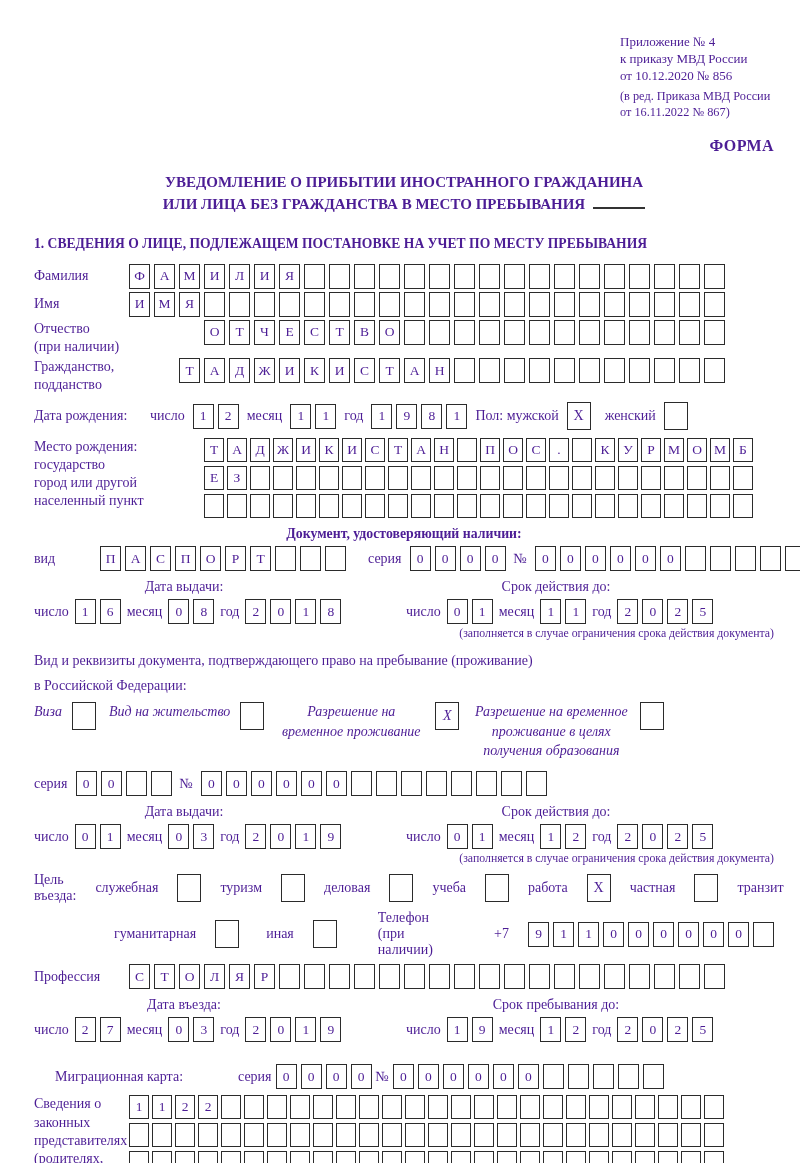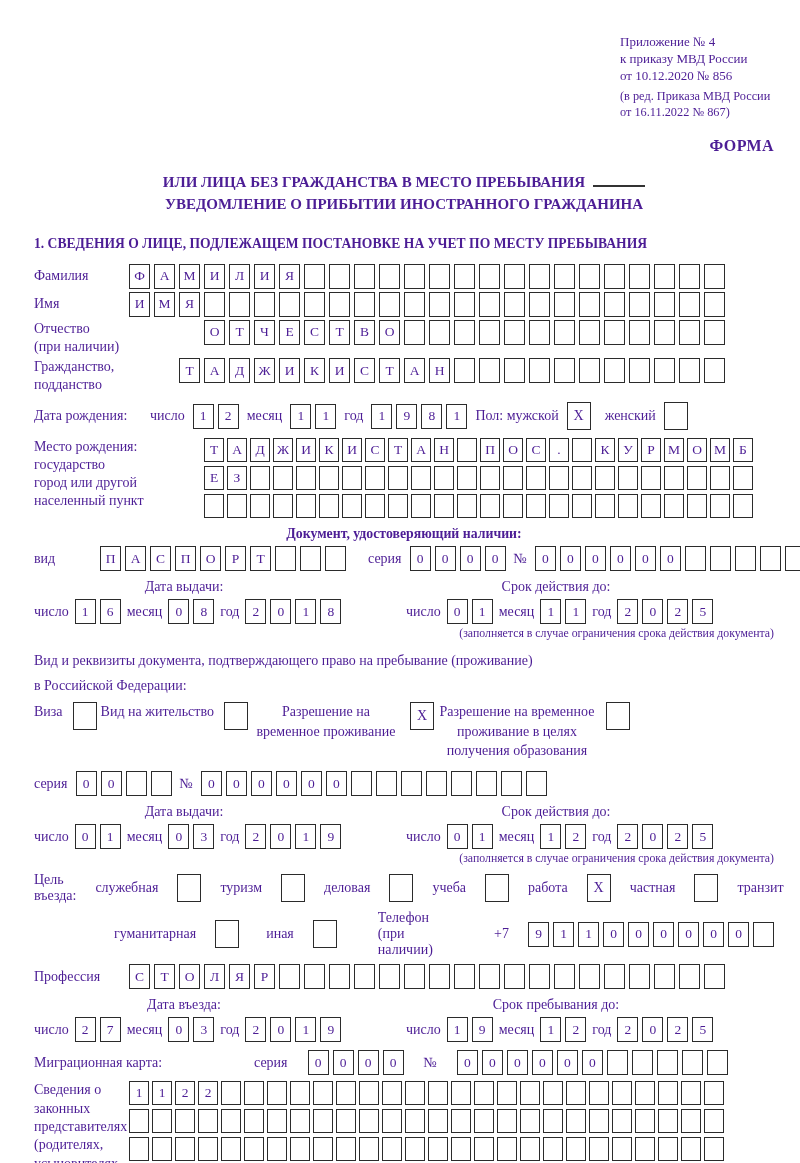--- a/index.html
+++ b/index.html
@@ -32,21 +32,21 @@
 
   .center-heading { text-align: center; font-weight: bold; margin: 8px 0 4px; font-size: 13.8px; }
 
   .date-line { display: inline-flex; align-items: center; gap: 6px; }
   .dates-row { display: flex; margin-top: 8px; }
   .date-col.left { width: 372px; }
   .date-col .dhead { text-align: center; width: 300px; margin-bottom: 4px; }
   .note-right { text-align: right; font-size: 11.8px; margin-top: 2px; }
 
   .intro { margin-top: 8px; line-height: 1.75; }
-  .options-row { display: flex; align-items: flex-start; margin-top: 4px; gap: 4px; }
+  .options-row { display: flex; align-items: flex-start; margin-top: 4px; gap: 13px; font-style: italic; }
   .option { display: flex; align-items: flex-start; gap: 10px; }
   .opt-label { line-height: 1.4; }
   .option.center .opt-label { text-align: center; }
   .option .cw150 { width: 148px; } .option .cw160 { width: 158px; }
 
   .purpose-row { display: flex; align-items: center; gap: 19px; margin: 6px 0; }
   .reps-note { font-size: 12.3px; margin-top: 12px; margin-left: 70px; }
 </style>
 </head>
 <body>
@@ -58,22 +58,22 @@
     <div>к приказу МВД России</div>
     <div>от 10.12.2020 № 856</div>
   </div>
   <div class="edition">
     <div>(в ред. Приказа МВД России</div>
     <div>от 16.11.2022 № 867)</div>
   </div>
   <div class="forma">ФОРМА</div>
 
   <div class="title">
+    <div>УВЕДОМЛЕНИЕ О ПРИБЫТИИ ИНОСТРАННОГО ГРАЖДАНИНА</div>
     <div><span>ИЛИ ЛИЦА БЕЗ ГРАЖДАНСТВА В МЕСТО ПРЕБЫВАНИЯ</span><span class="title-underline"></span></div>
-    <div>УВЕДОМЛЕНИЕ О ПРИБЫТИИ ИНОСТРАННОГО ГРАЖДАНИНА</div>
   </div>
 
   <div class="sec-heading">1. СВЕДЕНИЯ О ЛИЦЕ, ПОДЛЕЖАЩЕМ ПОСТАНОВКЕ НА УЧЕТ ПО МЕСТУ ПРЕБЫВАНИЯ</div>
 
   <div class="row">
     <span class="lblcol w95">Фамилия</span>
     <span class="cells">
         <span class="cell">Ф</span>
         <span class="cell">А</span>
         <span class="cell">М</span>
@@ -598,21 +598,21 @@
         <span class="cells">
             <span class="cell">2</span>
             <span class="cell">0</span>
             <span class="cell">2</span>
             <span class="cell">5</span>
           </span>
       </span>
     </div>
   </div>
 
-  <div class="row" style="gap:20px; margin-top:8px;">
+  <div class="row" style="gap:4px; margin-top:22px;text-align:center;">
     <span class="lblcol w170">Миграционная карта:</span>
     <span style="margin-left:30px;">серия</span>
     <span class="cells">
         <span class="cell">0</span>
         <span class="cell">0</span>
         <span class="cell">0</span>
         <span class="cell">0</span>
       </span>
     <span>№</span>
     <span class="cells">

